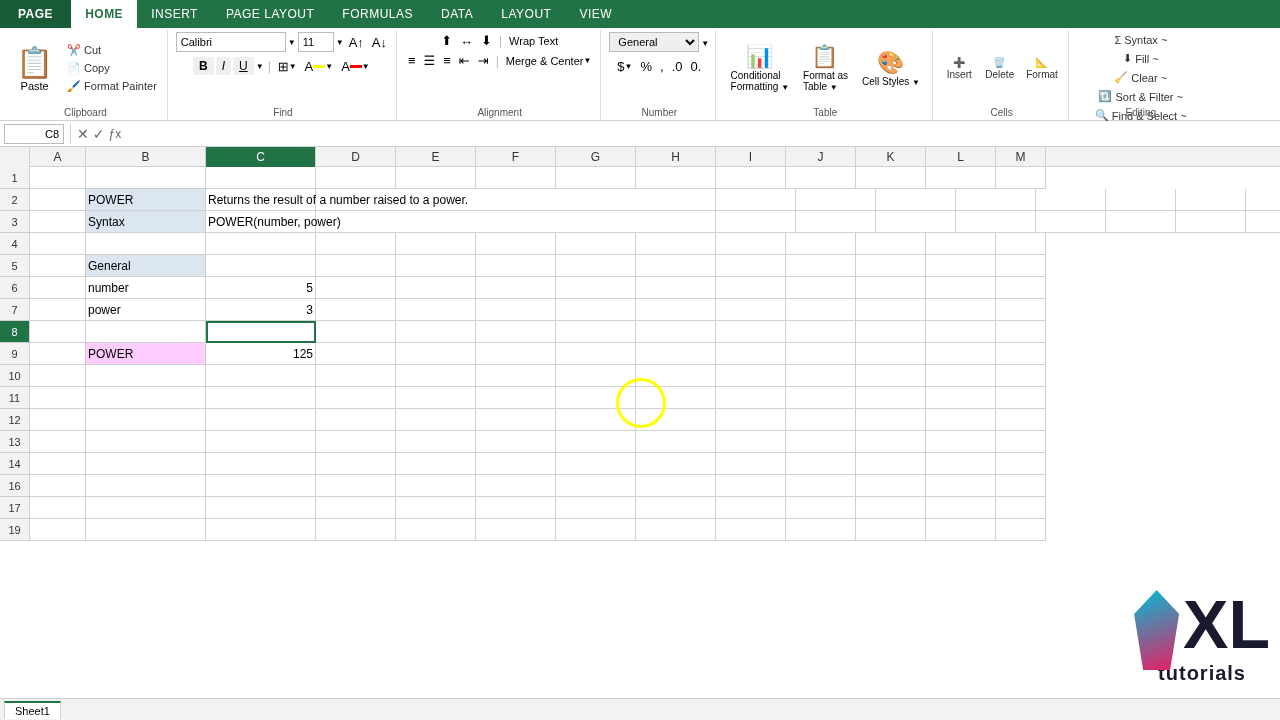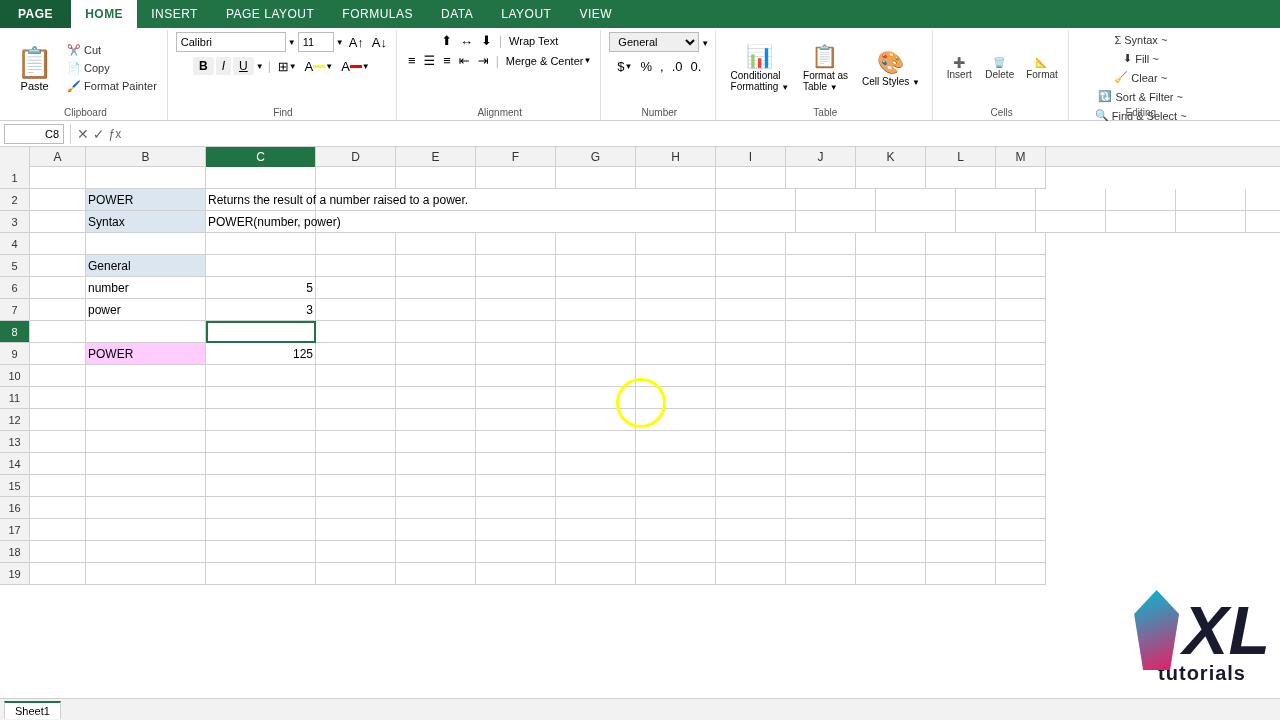--- a/index.html
+++ b/index.html
@@ -522,69 +522,37 @@
           <div class="cell" style="width: 80px; min-width: 80px; overflow: visible; white-space: nowrap; z-index: 1;"></div>
           <div class="cell" style="width: 80px; min-width: 80px; overflow: visible; white-space: nowrap; z-index: 1;"></div>
           <div class="cell" style="width: 80px; min-width: 80px; overflow: visible; white-space: nowrap; z-index: 1;"></div>
           <div class="cell" style="width: 70px; min-width: 70px; overflow: visible; white-space: nowrap; z-index: 1;"></div>
           <div class="cell" style="width: 70px; min-width: 70px; overflow: visible; white-space: nowrap; z-index: 1;"></div>
           <div class="cell" style="width: 70px; min-width: 70px; overflow: visible; white-space: nowrap; z-index: 1;"></div>
           <div class="cell" style="width: 70px; min-width: 70px; overflow: visible; white-space: nowrap; z-index: 1;"></div>
           <div class="cell" style="width: 50px; min-width: 50px; overflow: visible; white-space: nowrap; z-index: 1;"></div>
         </div>
         <div class="sheet-row">
-          <div class="row-num">15</div>
-          <div class="cell" style="width: 56px; min-width: 56px; overflow: visible; white-space: nowrap; z-index: 1;"></div>
-          <div class="cell" style="width: 120px; min-width: 120px; overflow: visible; white-space: nowrap; z-index: 1;"></div>
-          <div class="cell" style="width: 110px; min-width: 110px; overflow: visible; white-space: nowrap; z-index: 1;"></div>
-          <div class="cell" style="width: 80px; min-width: 80px; overflow: visible; white-space: nowrap; z-index: 1;"></div>
-          <div class="cell" style="width: 80px; min-width: 80px; overflow: visible; white-space: nowrap; z-index: 1;"></div>
-          <div class="cell" style="width: 80px; min-width: 80px; overflow: visible; white-space: nowrap; z-index: 1;"></div>
-          <div class="cell" style="width: 80px; min-width: 80px; overflow: visible; white-space: nowrap; z-index: 1;"></div>
-          <div class="cell" style="width: 80px; min-width: 80px; overflow: visible; white-space: nowrap; z-index: 1;"></div>
-          <div class="cell" style="width: 70px; min-width: 70px; overflow: visible; white-space: nowrap; z-index: 1;"></div>
-          <div class="cell" style="width: 70px; min-width: 70px; overflow: visible; white-space: nowrap; z-index: 1;"></div>
-          <div class="cell" style="width: 70px; min-width: 70px; overflow: visible; white-space: nowrap; z-index: 1;"></div>
-          <div class="cell" style="width: 70px; min-width: 70px; overflow: visible; white-space: nowrap; z-index: 1;"></div>
-          <div class="cell" style="width: 50px; min-width: 50px; overflow: visible; white-space: nowrap; z-index: 1;"></div>
-        </div>
-        <div class="sheet-row">
           <div class="row-num">16</div>
           <div class="cell" style="width: 56px; min-width: 56px; overflow: visible; white-space: nowrap; z-index: 1;"></div>
           <div class="cell" style="width: 120px; min-width: 120px; overflow: visible; white-space: nowrap; z-index: 1;"></div>
           <div class="cell" style="width: 110px; min-width: 110px; overflow: visible; white-space: nowrap; z-index: 1;"></div>
           <div class="cell" style="width: 80px; min-width: 80px; overflow: visible; white-space: nowrap; z-index: 1;"></div>
           <div class="cell" style="width: 80px; min-width: 80px; overflow: visible; white-space: nowrap; z-index: 1;"></div>
           <div class="cell" style="width: 80px; min-width: 80px; overflow: visible; white-space: nowrap; z-index: 1;"></div>
           <div class="cell" style="width: 80px; min-width: 80px; overflow: visible; white-space: nowrap; z-index: 1;"></div>
           <div class="cell" style="width: 80px; min-width: 80px; overflow: visible; white-space: nowrap; z-index: 1;"></div>
           <div class="cell" style="width: 70px; min-width: 70px; overflow: visible; white-space: nowrap; z-index: 1;"></div>
           <div class="cell" style="width: 70px; min-width: 70px; overflow: visible; white-space: nowrap; z-index: 1;"></div>
           <div class="cell" style="width: 70px; min-width: 70px; overflow: visible; white-space: nowrap; z-index: 1;"></div>
           <div class="cell" style="width: 70px; min-width: 70px; overflow: visible; white-space: nowrap; z-index: 1;"></div>
           <div class="cell" style="width: 50px; min-width: 50px; overflow: visible; white-space: nowrap; z-index: 1;"></div>
         </div>
         <div class="sheet-row">
           <div class="row-num">17</div>
-          <div class="cell" style="width: 56px; min-width: 56px; overflow: visible; white-space: nowrap; z-index: 1;"></div>
-          <div class="cell" style="width: 120px; min-width: 120px; overflow: visible; white-space: nowrap; z-index: 1;"></div>
-          <div class="cell" style="width: 110px; min-width: 110px; overflow: visible; white-space: nowrap; z-index: 1;"></div>
-          <div class="cell" style="width: 80px; min-width: 80px; overflow: visible; white-space: nowrap; z-index: 1;"></div>
-          <div class="cell" style="width: 80px; min-width: 80px; overflow: visible; white-space: nowrap; z-index: 1;"></div>
-          <div class="cell" style="width: 80px; min-width: 80px; overflow: visible; white-space: nowrap; z-index: 1;"></div>
-          <div class="cell" style="width: 80px; min-width: 80px; overflow: visible; white-space: nowrap; z-index: 1;"></div>
-          <div class="cell" style="width: 80px; min-width: 80px; overflow: visible; white-space: nowrap; z-index: 1;"></div>
-          <div class="cell" style="width: 70px; min-width: 70px; overflow: visible; white-space: nowrap; z-index: 1;"></div>
-          <div class="cell" style="width: 70px; min-width: 70px; overflow: visible; white-space: nowrap; z-index: 1;"></div>
-          <div class="cell" style="width: 70px; min-width: 70px; overflow: visible; white-space: nowrap; z-index: 1;"></div>
-          <div class="cell" style="width: 70px; min-width: 70px; overflow: visible; white-space: nowrap; z-index: 1;"></div>
-          <div class="cell" style="width: 50px; min-width: 50px; overflow: visible; white-space: nowrap; z-index: 1;"></div>
-        </div>
-        <div class="sheet-row">
-          <div class="row-num">18</div>
           <div class="cell" style="width: 56px; min-width: 56px; overflow: visible; white-space: nowrap; z-index: 1;"></div>
           <div class="cell" style="width: 120px; min-width: 120px; overflow: visible; white-space: nowrap; z-index: 1;"></div>
           <div class="cell" style="width: 110px; min-width: 110px; overflow: visible; white-space: nowrap; z-index: 1;"></div>
           <div class="cell" style="width: 80px; min-width: 80px; overflow: visible; white-space: nowrap; z-index: 1;"></div>
           <div class="cell" style="width: 80px; min-width: 80px; overflow: visible; white-space: nowrap; z-index: 1;"></div>
           <div class="cell" style="width: 80px; min-width: 80px; overflow: visible; white-space: nowrap; z-index: 1;"></div>
           <div class="cell" style="width: 80px; min-width: 80px; overflow: visible; white-space: nowrap; z-index: 1;"></div>
           <div class="cell" style="width: 80px; min-width: 80px; overflow: visible; white-space: nowrap; z-index: 1;"></div>
           <div class="cell" style="width: 70px; min-width: 70px; overflow: visible; white-space: nowrap; z-index: 1;"></div>
           <div class="cell" style="width: 70px; min-width: 70px; overflow: visible; white-space: nowrap; z-index: 1;"></div>
@@ -611,20 +579,20 @@
       </div>
   </div>
 
   <div class="sheet-tab-bar">
     <div class="sheet-tab active">Sheet1</div>
   </div>
 
   <div class="cursor-circle" style="left:616px; top:378px;"></div>
 
   <div class="xl-logo" style="position:absolute;bottom:35px;right:10px;">
-    <div style="display:flex;align-items:center;font-style:italic;">
+    <div style="display:flex;">
       <div style="width:45px;height:80px;background:linear-gradient(160deg,#00bcd4 0%,#e91e63 100%);clip-path:polygon(50% 0%,100% 30%,80% 100%,20% 100%,0% 30%);margin-right:4px;"></div>
       <span style="font-size:68px;font-weight:900;color:#1a1a2e;font-family:'Arial Black',Arial,sans-serif;line-height:1;">XL</span>
     </div>
     <div style="font-size:20px;font-weight:700;color:#1a1a2e;margin-top:-8px;letter-spacing:1px;">tutorials</div>
   </div>
 
 </div>
 
 </body></html>

